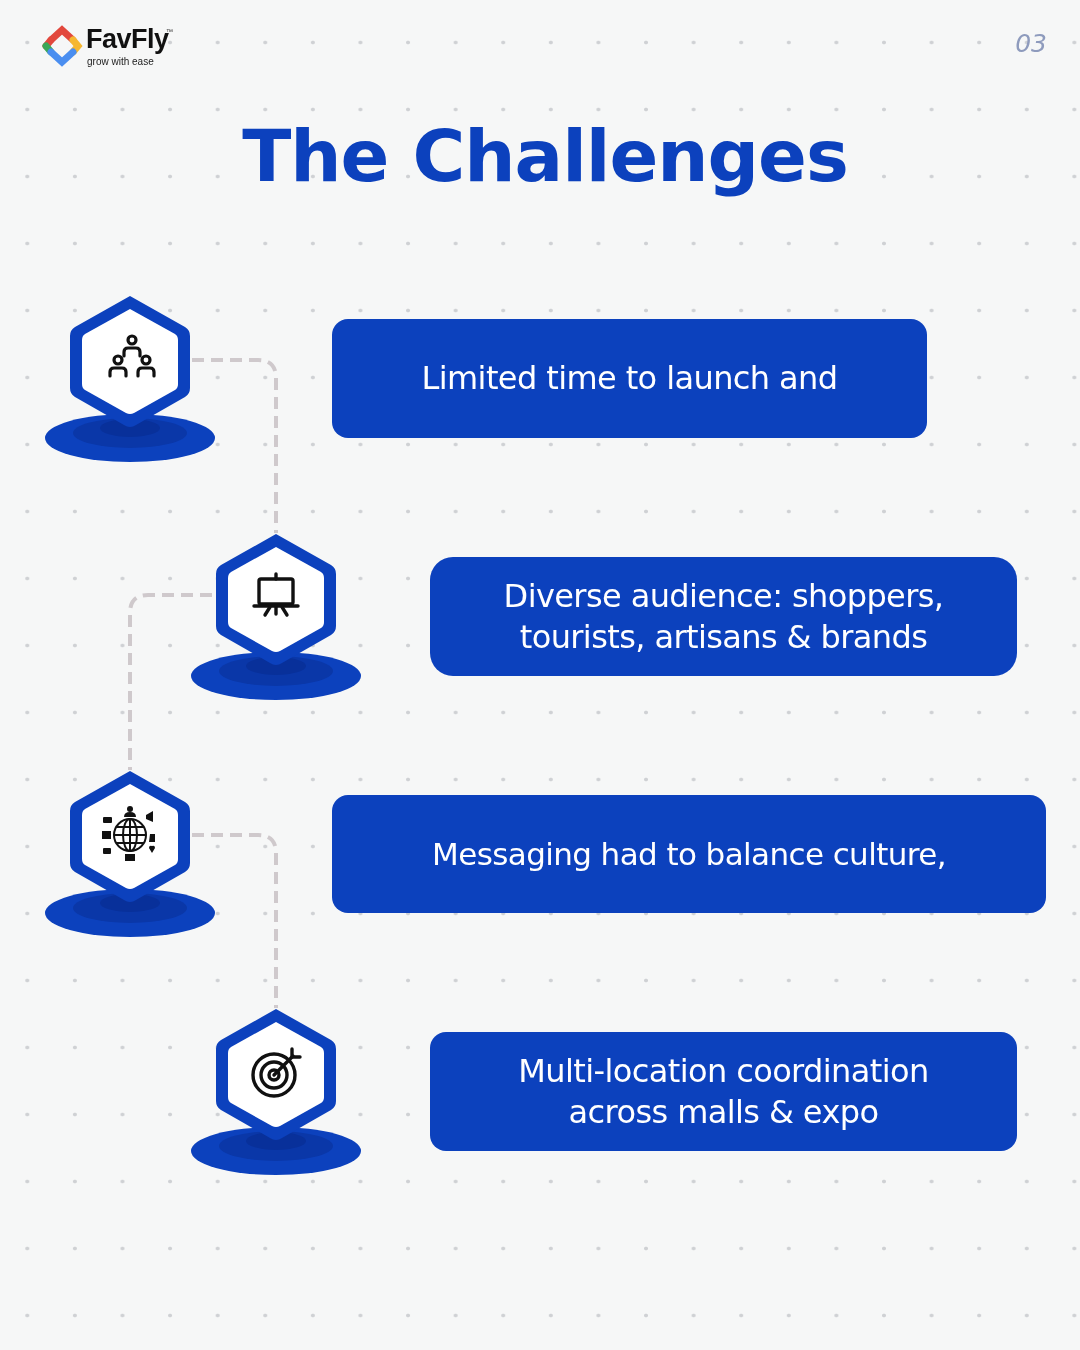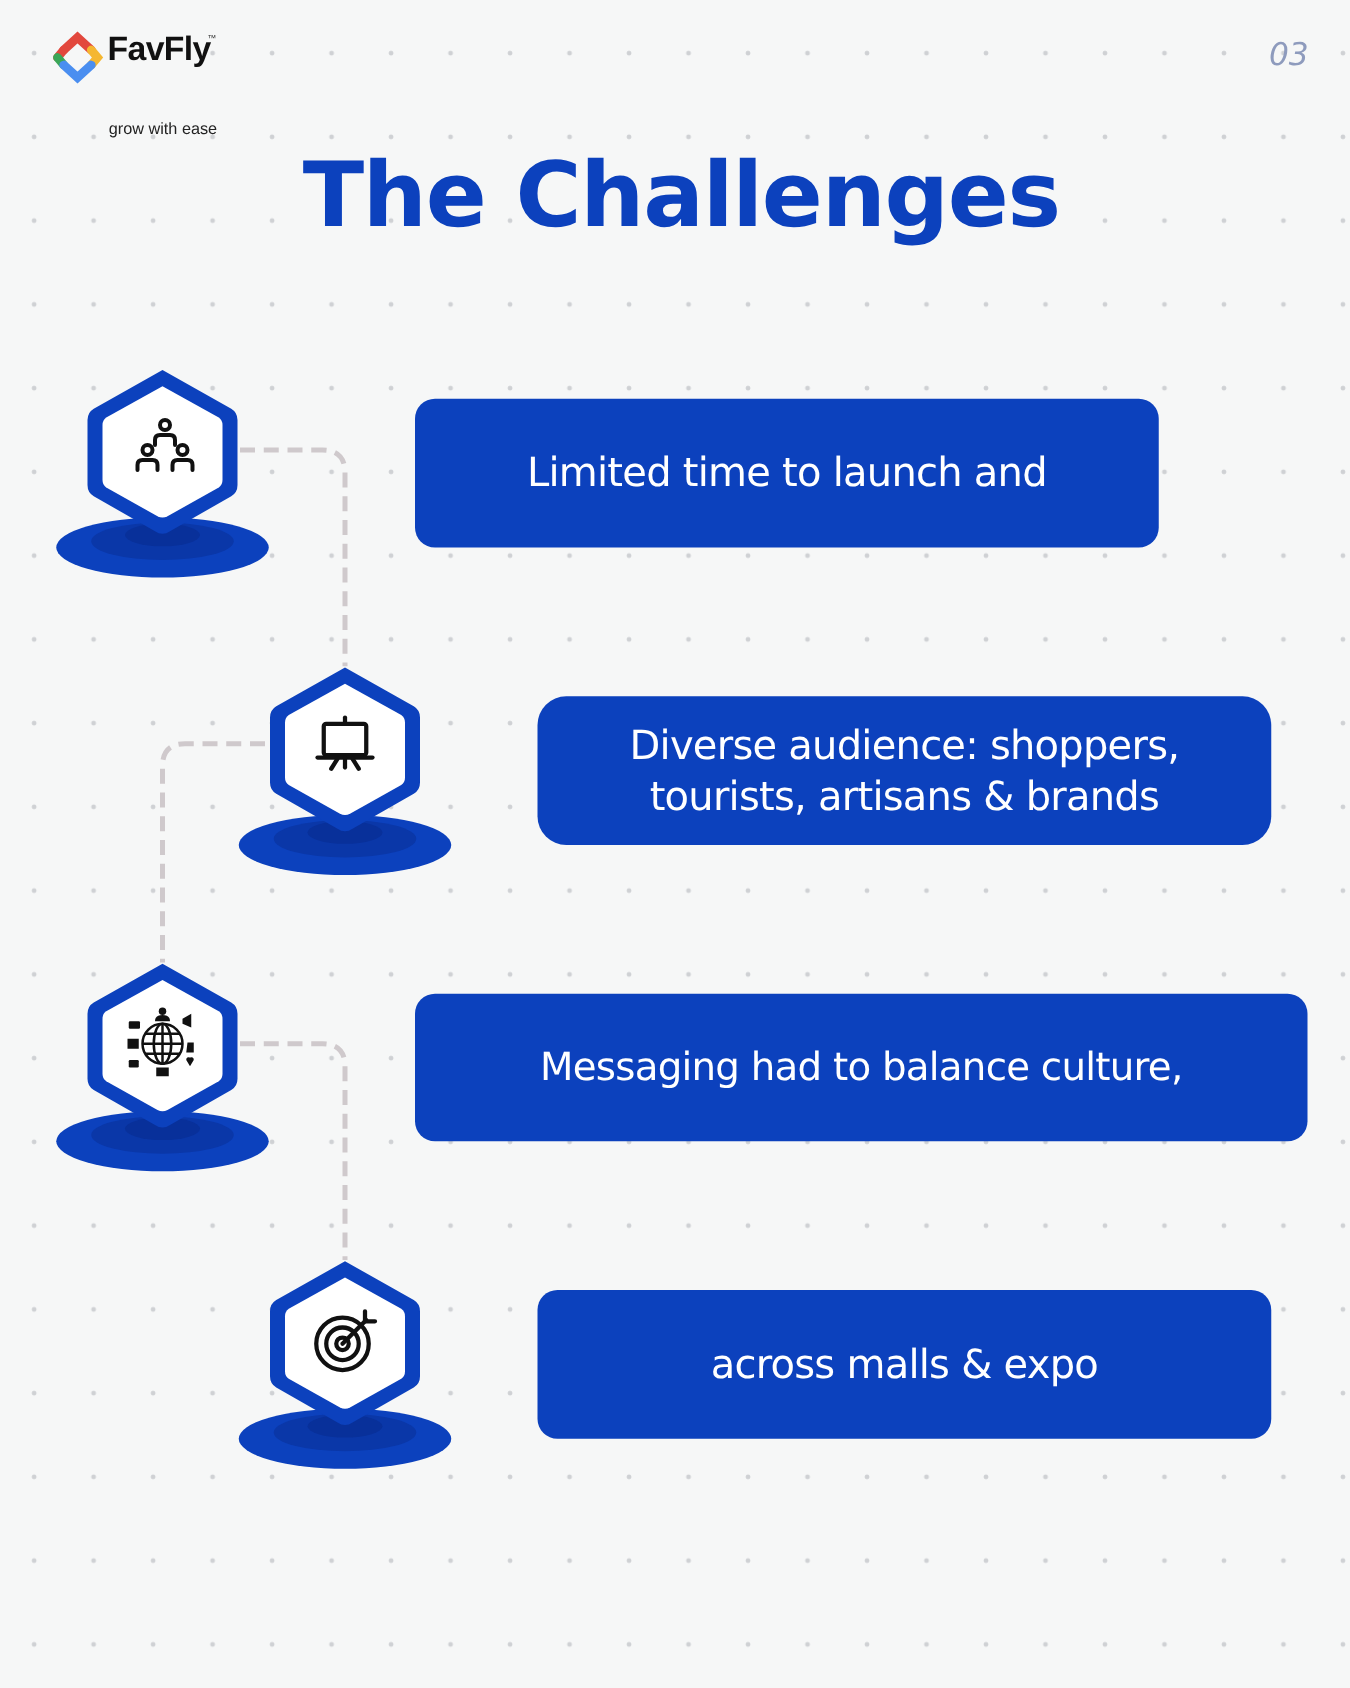--- a/index.html
+++ b/index.html
@@ -8,21 +8,21 @@
       background-color: #f6f7f7;
       background-image: radial-gradient(circle, #cfd1d4 1.6px, transparent 2.2px);
       background-size: 47.6px 67px;
       background-position: 3.5px 9px;
       font-family: "DejaVu Sans", sans-serif;
     }
     .logo { position: absolute; left: 40px; top: 22px; height: 46px; width: 150px; }
     .logo-mark { position: absolute; left: 0; top: 2px; width: 44px; height: 44px; }
     .logo-word { position: absolute; left: 46px; top: 2px; font-family: "Liberation Sans", sans-serif; font-weight: 700; font-size: 27px; color: #111; letter-spacing: -0.5px; }
     .logo-tm { position: absolute; left: 126px; top: 6px; font-size: 7px; color: #333; font-family: "Liberation Sans", sans-serif; }
-    .logo-tag { position: absolute; left: 47px; top: 34px; font-size: 13px; color: #222; font-family: "Liberation Sans", sans-serif; margin-top: 39px; }
+    .logo-tag { position: absolute; left: 47px; top: 34px; font-size: 10px; color: #222; font-family: "Liberation Sans", sans-serif; }
     .page-num { position: absolute; right: 33px; top: 29px; font-size: 25px; font-style: italic; color: #8e9bbd; font-family: "DejaVu Sans", sans-serif; font-weight: 300; }
     .title { position: absolute; left: 0; width: 1090px; top: 114px; text-align: center; font-family: "DejaVu Sans", sans-serif; font-weight: 700; font-size: 72px; color: #0c41bd; letter-spacing: -1px; }
     .connectors { position: absolute; left: 0; top: 0; width: 1080px; height: 1350px; }
     .node { position: absolute; width: 172px; height: 172px; }
     .node svg { position: absolute; left: 0; top: 0; }
     .node .icon { position: absolute; left: 56px; top: 38px; width: 60px; height: 60px; }
     .card {
       position: absolute; background: #0c41bd; border-radius: 16px; color: #fff;
       display: flex; flex-direction: column; align-items: center; justify-content: center;
       font-family: "DejaVu Sans", sans-serif; font-size: 32px; line-height: 41px; text-align: center;
@@ -154,14 +154,15 @@
   <span>Limited time to launch and</span>
 </div>
 <div class="card" style="left:430px; top:557px; width:587px; height:119px;border-radius:23px;">
   <span>Diverse audience: shoppers,</span>
   <span>tourists, artisans &amp; brands</span>
 </div>
 <div class="card" style="left:332px; top:795px; width:714px; height:118px; font-size:31px;gap:16px;">
   <span>Messaging had to balance culture,</span>
 </div>
 <div class="card" style="left:430px; top:1032px; width:587px; height:119px;">
+  <span>Multi-location coordination</span>
   <span>across malls &amp; expo</span>
 </div>
 
 </body></html>

